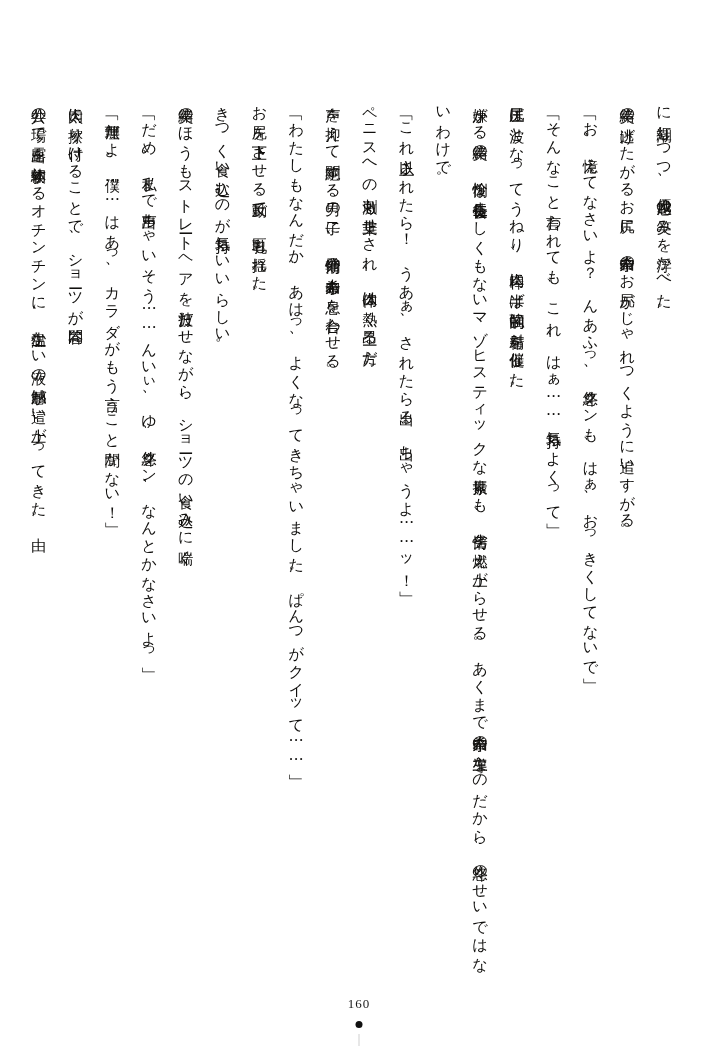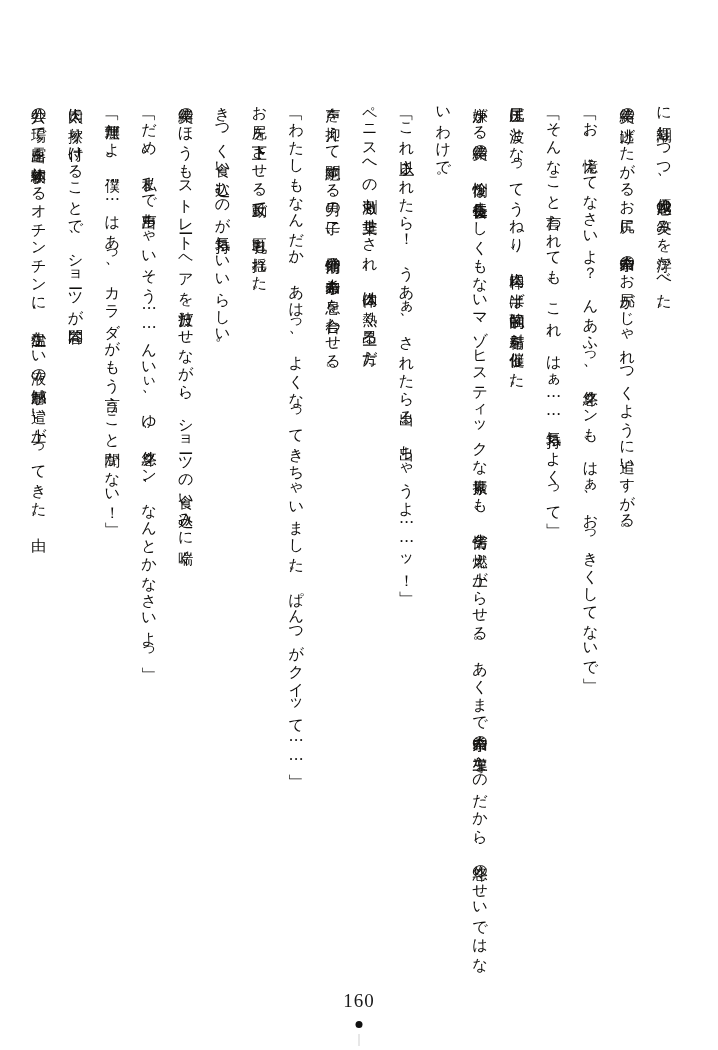--- a/index.html
+++ b/index.html
@@ -42,21 +42,21 @@
   .text-block p.ind {
     text-indent: 1em;
   }
   .page-number {
     position: absolute;
     left: 0;
     right: 0;
     bottom: 38px;
     text-align: center;
     font-family: "Liberation Serif", "DejaVu Serif", serif;
-    font-size: 19px;
+    font-size: 13px;
     color: #1a1a1a;
     letter-spacing: 1px;
   }
   .footer-dot {
     position: absolute;
     left: 50%;
     bottom: 22px;
     transform: translateX(-50%);
     width: 7px;
     height: 7px;

